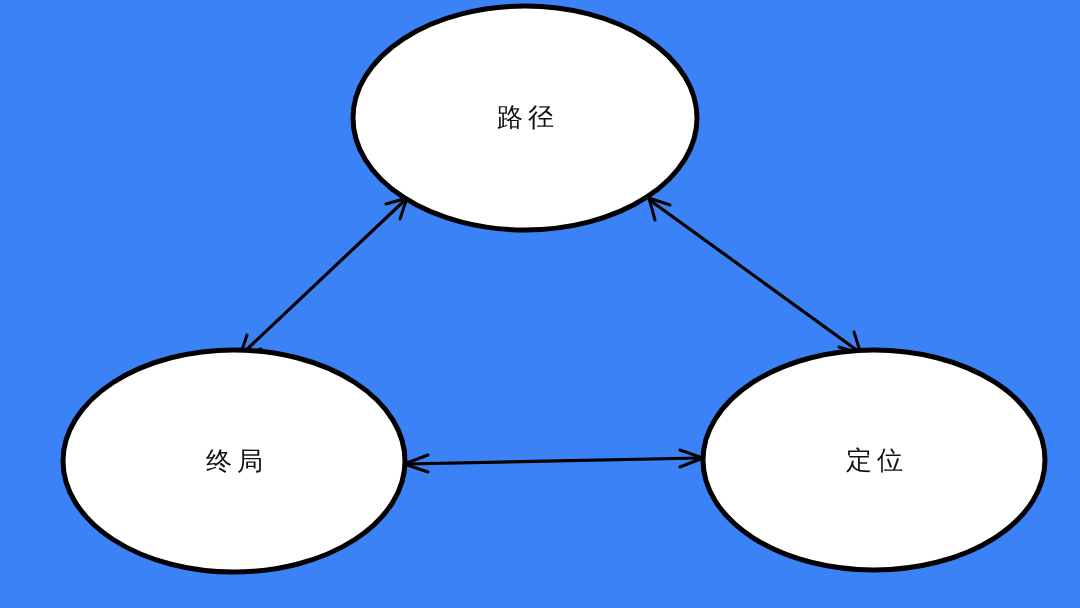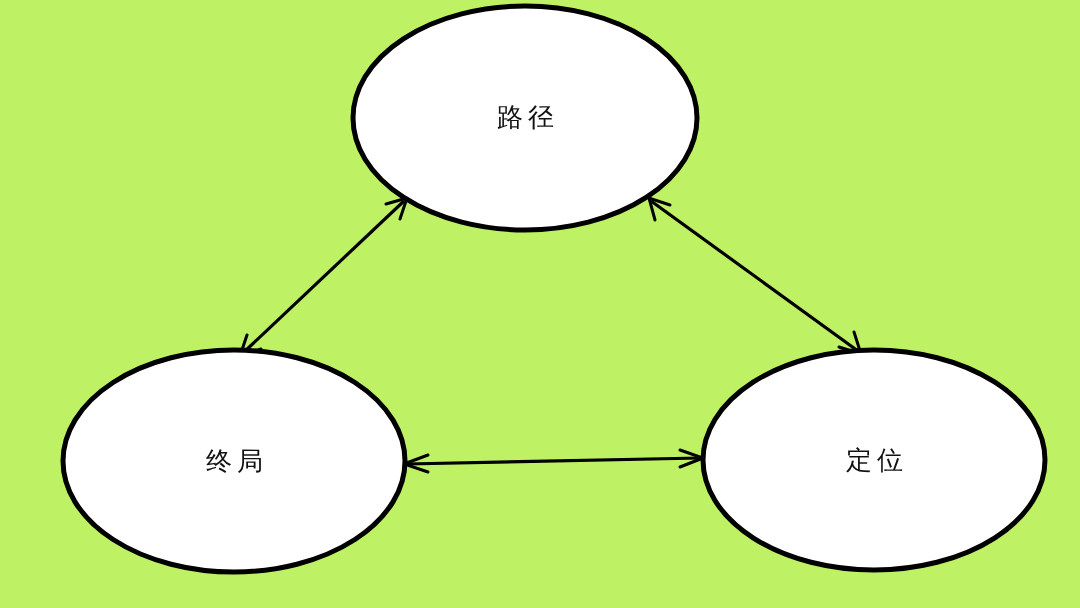--- a/index.html
+++ b/index.html
@@ -8,21 +8,21 @@
     padding: 0;
     background: #ffffff;
   }
   body {
     font-family: "Liberation Serif", "DejaVu Serif", serif;
   }
   #canvas-wrap {
     position: relative;
     width: 1080px;
     height: 608px;
-    background: #bef264;
+    background: #3b82f6;
     overflow: hidden;
   }
   #diagram-svg {
     display: block;
     width: 1080px;
     height: 608px;
   }
   .node-ellipse {
     fill: #ffffff;
     stroke: #000000;

